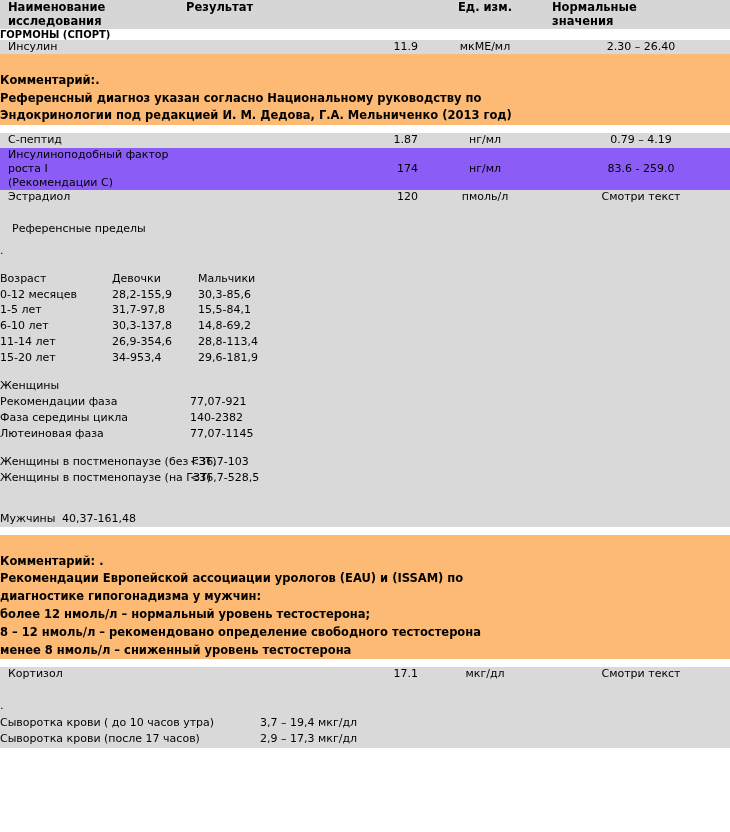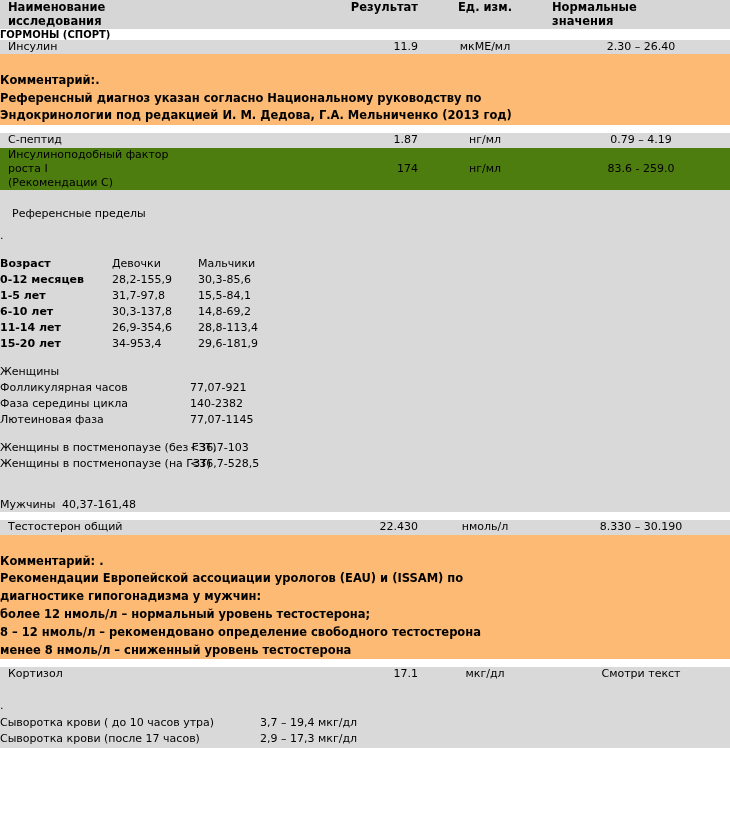--- a/index.html
+++ b/index.html
@@ -36,42 +36,42 @@
 
   
   .hdr td {
     background: #d6d6d6;
     font-weight: bold;
     font-size: 11.5px;
     padding: 6px 6px 8px 6px;
     line-height: 1.25;
   }
   .hdr .c-name { text-align: left; padding-left: 8px; }
-  .hdr .c-res  { text-align: right; }
+  .hdr .c-res  { text-align: left; }
   .hdr .c-unit { text-align: center; }
   .hdr .c-norm { text-align: left; }
 
   .section td {
     background: #ffffff;
     font-weight: bold;
     font-size: 10px;
     padding: 5px 8px 4px 8px;
   }
 
   .row td {
     padding: 4px 6px 4px 6px;
     line-height: 1.3;
     font-size: 11px;
   }
   .row .c-name { padding-left: 8px; text-align: left; }
   .row .c-res  { text-align: right; }
   .row .c-unit { text-align: center; }
   .row .c-norm { text-align: center; }
   .row.shade td { background: #d9d9d9; }
-  .row.plain td { background: #4d7c0f; margin-top: 28px; }
+  .row.plain td { background: #8b5cf6; margin-top: 28px; }
 
   .comment-row td {
     background: #fdba74;
     padding: 0 6px 4px 6px;
   }
   .comment-block {
     font-weight: bold;
     font-size: 11.5px;
     line-height: 1.55;
     padding-left: 180px;
@@ -91,21 +91,21 @@
     background: #d9d9d9;
     padding: 2px 6px 8px 6px;
   }
   .ref-block {
     padding-left: 62px;
     line-height: 1.45;
     font-size: 11px;
   }
   .ref-title { display: block; padding-left: 12px; padding-bottom: 6px; }
   .ref-line { display: block; white-space: pre; }
-  .rcol1 { display: inline-block; width: 112px; font-weight: bold; }
+  .rcol1 { display: inline-block; width: 112px; }
   .rcol2 { display: inline-block; width: 86px; }
   .rcol3 { display: inline-block; }
   .gap { display: block; height: 12px; }
   .w-line { display: block; white-space: pre; }
   .wcol1 { display: inline-block; width: 190px; }
 
   .cort-ref td {
     background: #d9d9d9;
     padding: 0 6px 10px 6px;
   }
@@ -175,57 +175,57 @@
         <td class="c-name">
           <span>Инсулиноподобный фактор роста I</span><br>
           <span>(Рекомендации С)</span>
         </td>
         <td class="c-res"><br><span>174</span></td>
         <td class="c-unit"><br><span>нг/мл</span></td>
         <td class="c-norm"><br><span>83.6 - 259.0</span></td>
       </tr>
 
 
+      <tr class="row shade">
+        <td class="c-name">Эстрадиол</td>
+        <td class="c-res">120</td>
+        <td class="c-unit">пмоль/л</td>
+        <td class="c-norm">Смотри текст</td>
+      </tr>
 
       <tr class="ref-row">
         <td colspan="4">
           <span class="ref-block">
             <span class="ref-title">Референсные пределы</span>
             <span class="ref-line">.</span>
             <span class="gap"></span>
             <span class="ref-line"><span class="rcol1">Возраст</span><span class="rcol2">Девочки</span><span class="rcol3">Мальчики</span></span>
             <span class="ref-line"><span class="rcol1">0-12 месяцев</span><span class="rcol2">28,2-155,9</span><span class="rcol3">30,3-85,6</span></span>
             <span class="ref-line"><span class="rcol1">1-5 лет</span><span class="rcol2">31,7-97,8</span><span class="rcol3">15,5-84,1</span></span>
             <span class="ref-line"><span class="rcol1">6-10 лет</span><span class="rcol2">30,3-137,8</span><span class="rcol3">14,8-69,2</span></span>
             <span class="ref-line"><span class="rcol1">11-14 лет</span><span class="rcol2">26,9-354,6</span><span class="rcol3">28,8-113,4</span></span>
             <span class="ref-line"><span class="rcol1">15-20 лет</span><span class="rcol2">34-953,4</span><span class="rcol3">29,6-181,9</span></span>
             <span class="gap"></span>
             <span class="w-line">Женщины</span>
-            <span class="w-line"><span class="wcol1">Фолликулярная часов</span><span>77,07-921</span></span>
+            <span class="w-line"><span class="wcol1">Рекомендации фаза</span><span>77,07-921</span></span>
             <span class="w-line"><span class="wcol1">Фаза середины цикла</span><span>140-2382</span></span>
             <span class="w-line"><span class="wcol1">Лютеиновая фаза</span><span>77,07-1145</span></span>
             <span class="gap"></span>
             <span class="w-line"><span class="wcol1">Женщины в постменопаузе (без ГЗТ)</span><span>&lt;36,7-103</span></span>
             <span class="w-line"><span class="wcol1">Женщины в постменопаузе (на ГЗТ)</span><span>&lt;36,7-528,5</span></span>
             <span class="gap"></span>
             <span class="w-line"><span style="display:inline-block;width:62px;margin-top:13px;">Мужчины</span><span>40,37-161,48</span></span>
           </span>
         </td>
       </tr>
 
       <tr class="spacer-row">
           <td colspan="4"></td>
         </tr>
 
-      <tr class="row shade">
-        <td class="c-name">Тестостерон общий</td>
-        <td class="c-res">22.430</td>
-        <td class="c-unit">нмоль/л</td>
-        <td class="c-norm">8.330 – 30.190</td>
-      </tr>
       <tr class="comment-row">
         <td colspan="4">
           <span class="comment-block">
             <span class="cmt-title">Комментарий: .</span>
             <span class="cmt-line">Рекомендации Европейской ассоциации урологов (EAU) и (ISSAM) по</span>
             <span class="cmt-line">диагностике гипогонадизма у мужчин:</span>
             <span class="cmt-line">более 12 нмоль/л – нормальный уровень тестостерона;</span>
             <span class="cmt-line">8 – 12 нмоль/л – рекомендовано определение свободного тестостерона</span>
             <span class="cmt-line">менее 8 нмоль/л – сниженный уровень тестостерона</span>
           </span>

